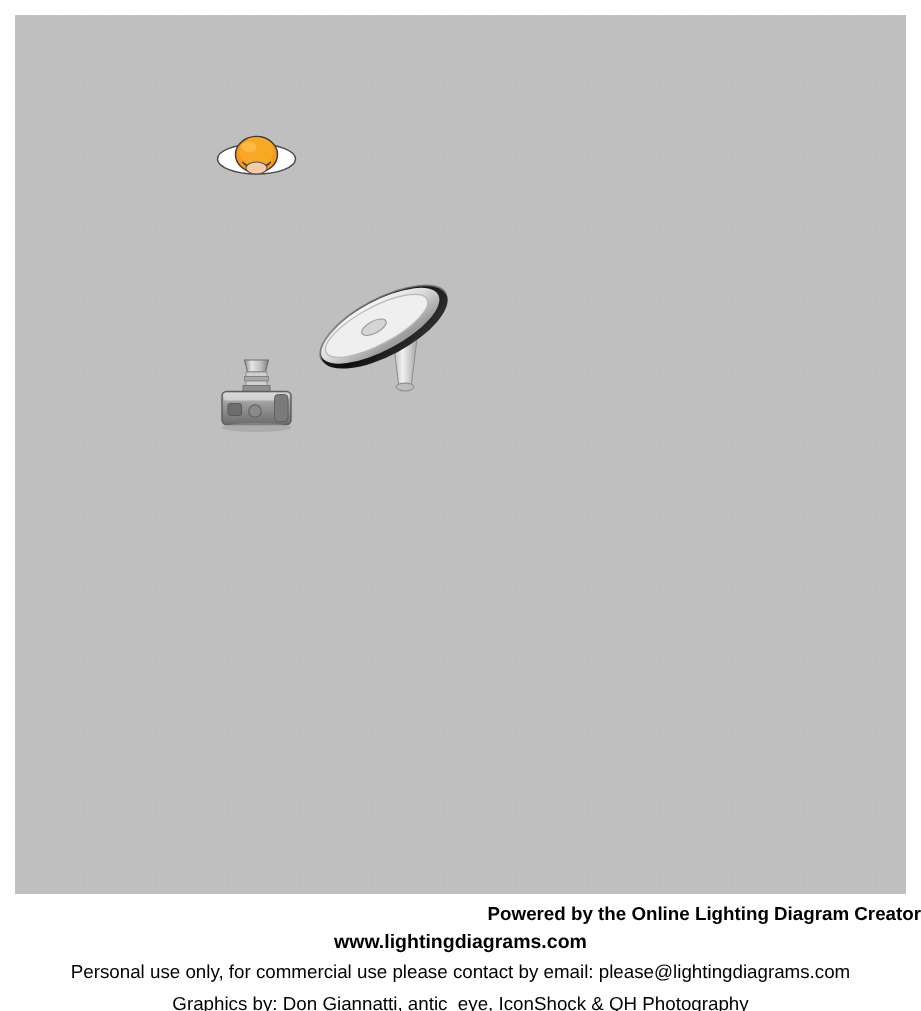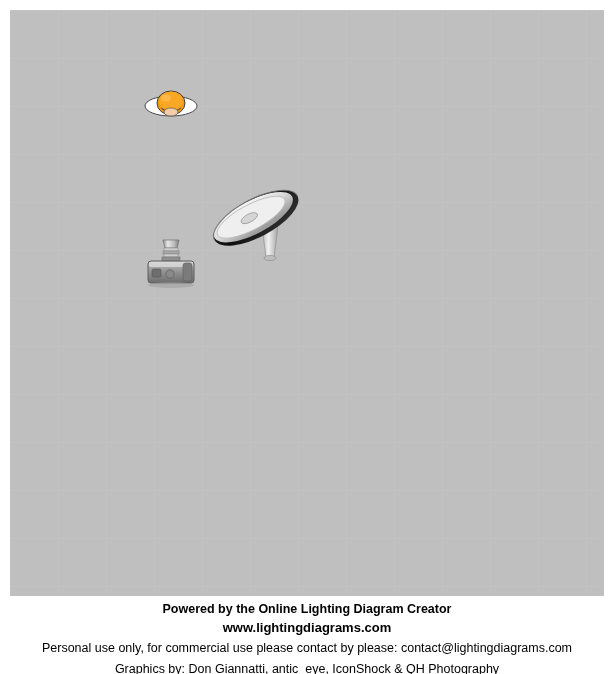--- a/index.html
+++ b/index.html
@@ -96,20 +96,21 @@
     left: 0;
     top: 600px;
     width: 614px;
     text-align: center;
     color: #000000;
   }
   #footer .line1 {
     font-size: 12.5px;
     font-weight: bold;
     line-height: 19px;
+    text-align: right;
   }
   #footer .line2 {
     font-size: 13px;
     font-weight: bold;
     line-height: 18px;
   }
   #footer .line3 {
     font-size: 12.5px;
     line-height: 22px;
   }
@@ -214,15 +215,15 @@
 
       <ellipse cx="28" cy="49" rx="23" ry="3" fill="#9c9c9c" opacity="0.55"></ellipse>
     </svg>
   </div>
 
 </div>
 
 <div id="footer">
   <div class="line1">Powered by the Online Lighting Diagram Creator</div>
   <div class="line2">www.lightingdiagrams.com</div>
-  <div class="line3">Personal use only, for commercial use please contact by please: contact@lightingdiagrams.com</div>
+  <div class="line3">Personal use only, for commercial use please contact by email: please@lightingdiagrams.com</div>
   <div class="line4">Graphics by: Don Giannatti, antic_eye, IconShock &amp; QH Photography</div>
 </div>
 
 </body></html>

